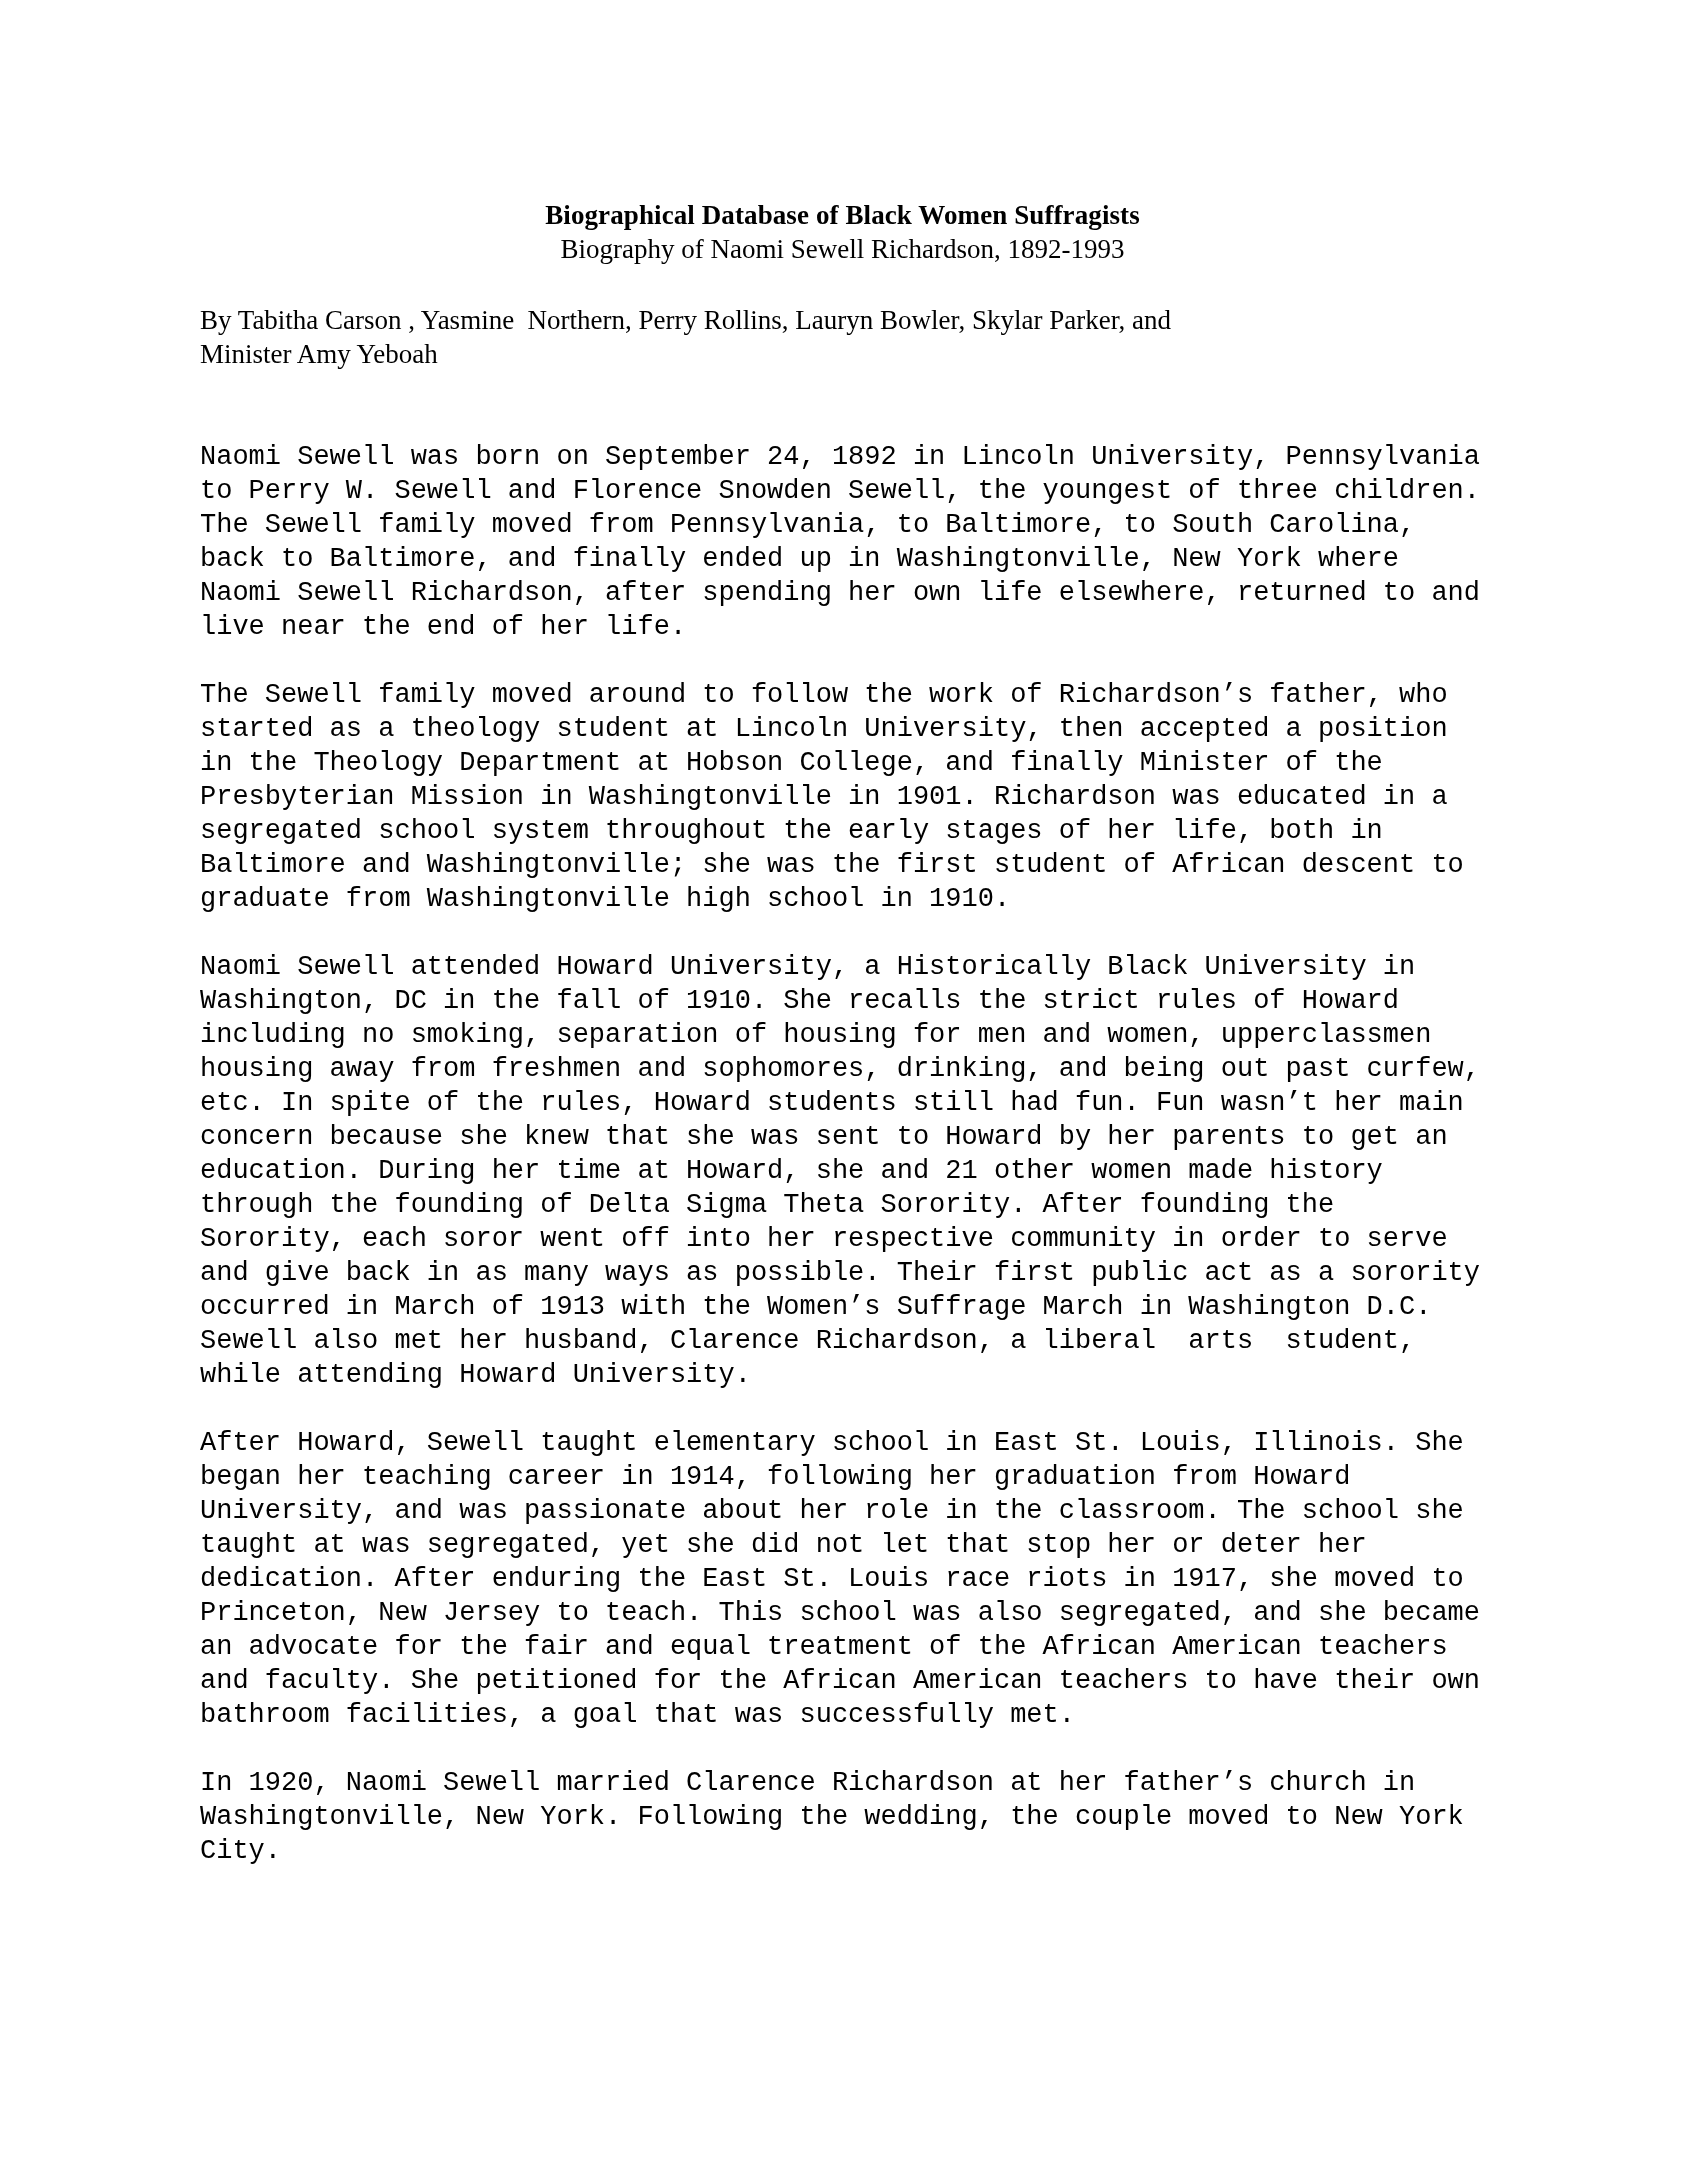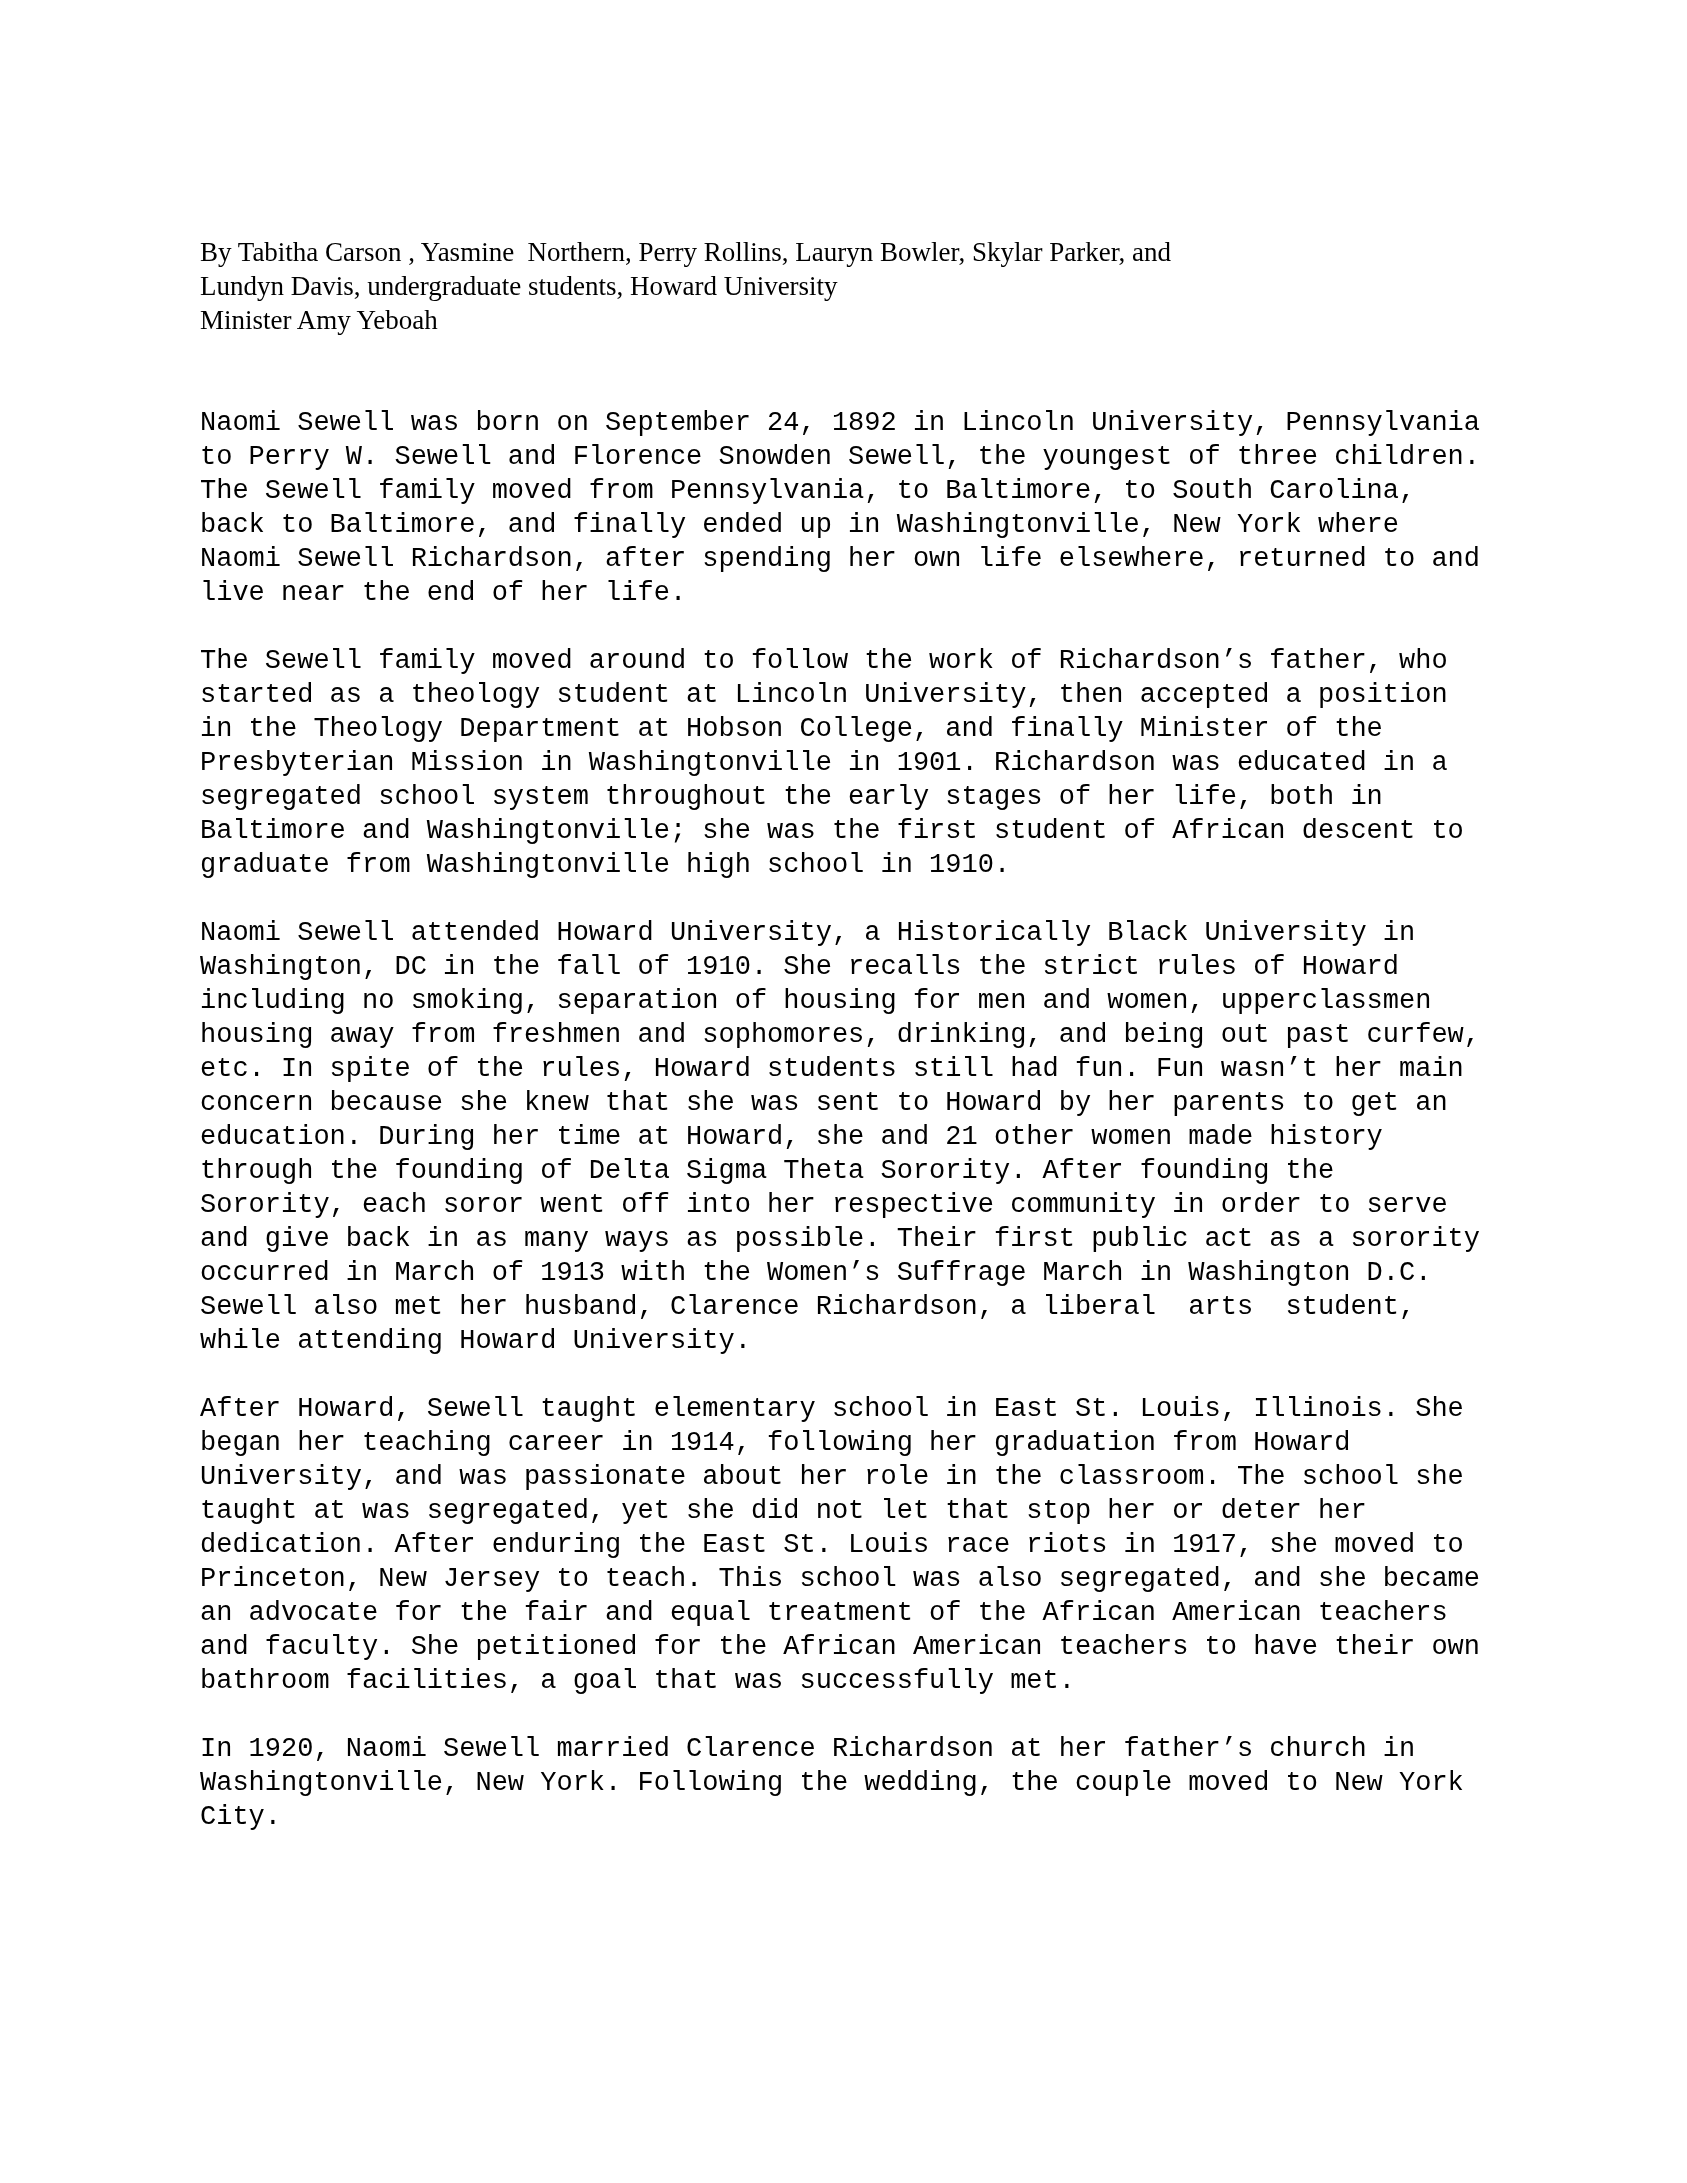--- a/index.html
+++ b/index.html
@@ -75,24 +75,27 @@
 
   .body-para:last-child {
     margin-bottom: 16px;
   }
 </style>
 </head>
 <body>
 
 <div class="page">
 
+  <header class="doc-header">
+    <h1 class="doc-title">Biographical Database of Black Women Suffragists</h1>
+    <div class="doc-subtitle">Biography of Naomi Sewell Richardson, 1892-1993</div>
+  </header>
 
   <section class="byline-block">
     <div class="byline-line">By Tabitha Carson , Yasmine  Northern, Perry Rollins, Lauryn Bowler, Skylar Parker, and</div>
-    <div class="byline-line">Lundyn Davis, undergraduate students, Howard University</div>
     <div class="byline-line">Minister Amy Yeboah</div>
   </section>
 
   <section class="body-block">
     <p class="body-para">Naomi Sewell was born on September 24, 1892 in Lincoln University, Pennsylvania to Perry W. Sewell and Florence Snowden Sewell, the youngest of three children. The Sewell family moved from Pennsylvania, to Baltimore, to South Carolina, back to Baltimore, and finally ended up in Washingtonville, New York where Naomi Sewell Richardson, after spending her own life elsewhere, returned to and live near the end of her life.</p>
     <p class="body-para">The Sewell family moved around to follow the work of Richardson’s father, who started as a theology student at Lincoln University, then accepted a position in the Theology Department at Hobson College, and finally Minister of the Presbyterian Mission in Washingtonville in 1901. Richardson was educated in a segregated school system throughout the early stages of her life, both in Baltimore and Washingtonville; she was the first student of African descent to graduate from Washingtonville high school in 1910.</p>
     <p class="body-para">Naomi Sewell attended Howard University, a Historically Black University in Washington, DC in the fall of 1910. She recalls the strict rules of Howard including no smoking, separation of housing for men and women, upperclassmen housing away from freshmen and sophomores, drinking, and being out past curfew, etc. In spite of the rules, Howard students still had fun. Fun wasn’t her main concern because she knew that she was sent to Howard by her parents to get an education. During her time at Howard, she and 21 other women made history through the founding of Delta Sigma Theta Sorority. After founding the Sorority, each soror went off into her respective community in order to serve and give back in as many ways as possible. Their first public act as a sorority occurred in March of 1913 with the Women’s Suffrage March in Washington D.C. Sewell also met her husband, Clarence Richardson, a liberal  arts  student, while attending Howard University.</p>
     <p class="body-para">After Howard, Sewell taught elementary school in East St. Louis, Illinois. She began her teaching career in 1914, following her graduation from Howard University, and was passionate about her role in the classroom. The school she taught at was segregated, yet she did not let that stop her or deter her dedication. After enduring the East St. Louis race riots in 1917, she moved to Princeton, New Jersey to teach. This school was also segregated, and she became an advocate for the fair and equal treatment of the African American teachers and faculty. She petitioned for the African American teachers to have their own bathroom facilities, a goal that was successfully met.</p>
     <p class="body-para">In 1920, Naomi Sewell married Clarence Richardson at her father’s church in Washingtonville, New York. Following the wedding, the couple moved to New York City.</p>
   </section>

